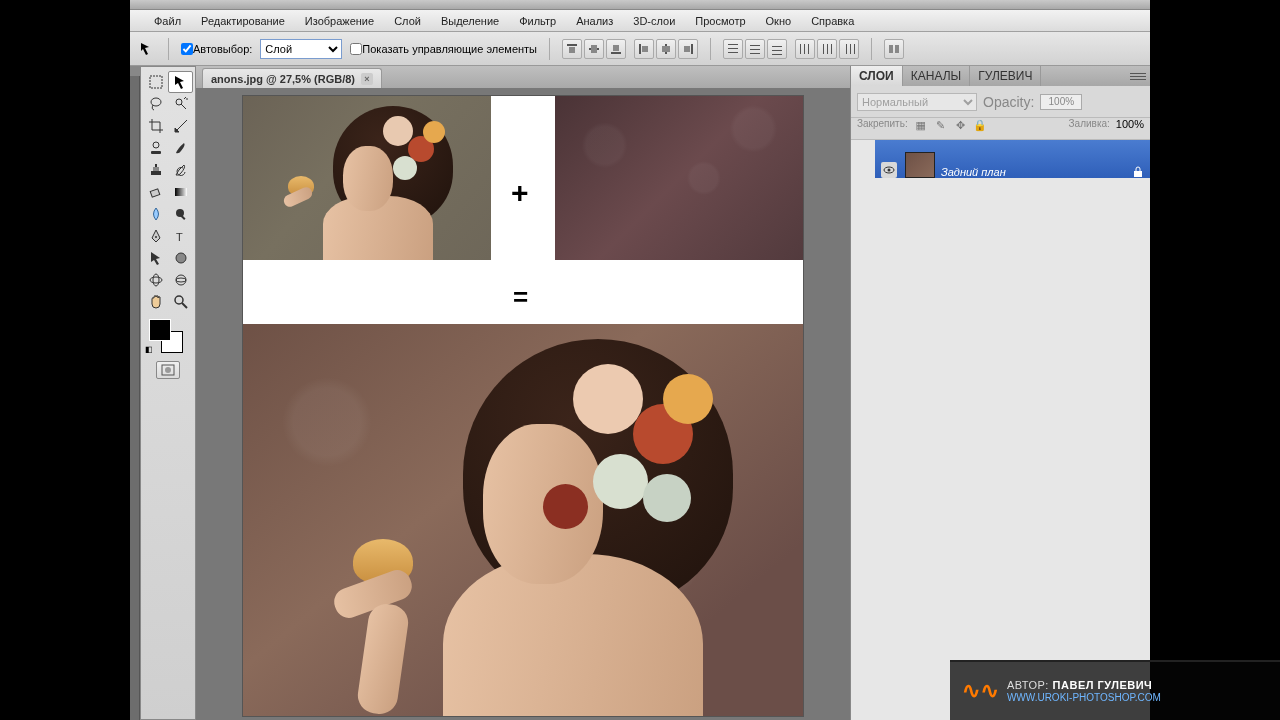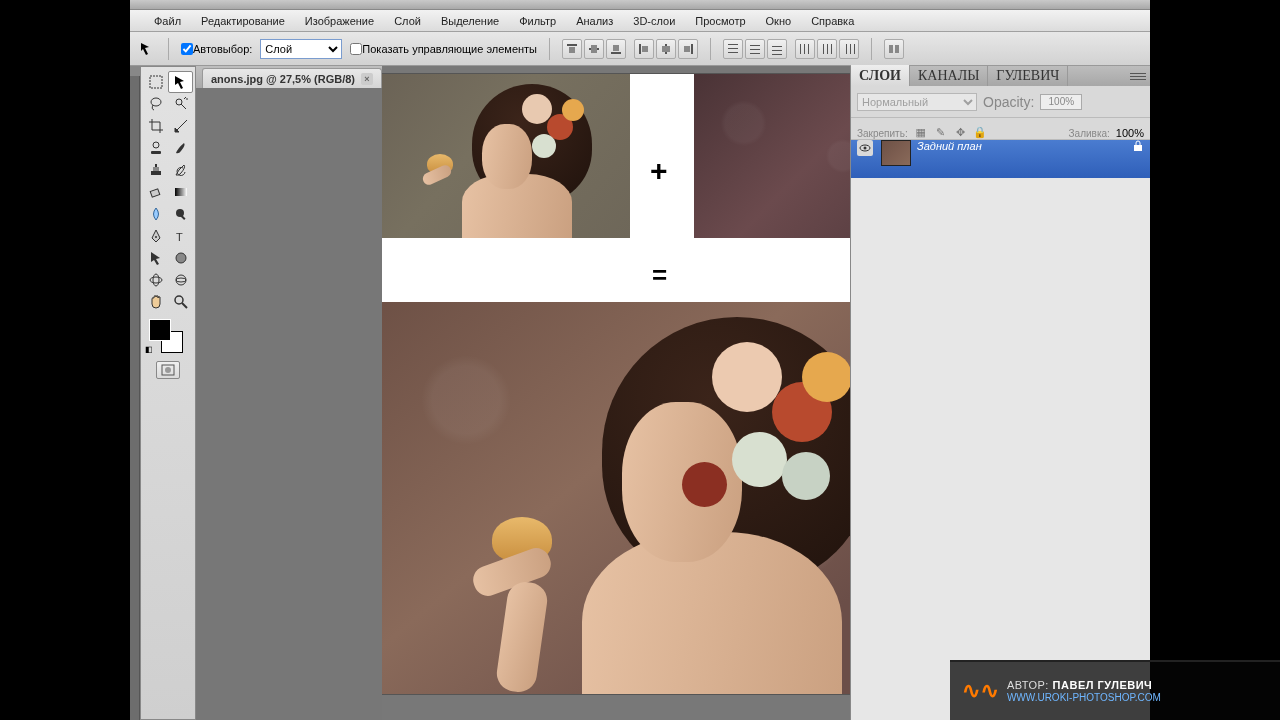--- a/index.html
+++ b/index.html
@@ -24,21 +24,21 @@
   .toolbox { position:absolute; left:0; top:0; width:56px; background:linear-gradient(#e2e2e2,#cfcfcf); border:1px solid #888; display:flex; flex-direction:column; padding:4px 2px; gap:0; }
   .toolrow { display:flex; }
   .tool { width:25px; height:22px; border:1px solid transparent; display:flex; align-items:center; justify-content:center; margin:0; cursor:default; }
   .tool.sel { background:#fff; border:1px solid #888; border-radius:2px; }
   .tool svg { width:16px; height:16px; }
   .swatch-area { margin-top:4px; height:40px; position:relative; }
   .swatch-bg { position:absolute; left:18px; top:14px; width:22px; height:22px; background:#fff; border:1px solid #000; }
   .swatch-fg { position:absolute; left:6px; top:2px; width:22px; height:22px; background:#000; border:1px solid #fff; }
   .swap-ic { position:absolute; left:2px; top:28px; font-size:8px; }
   .qmask { margin:4px auto 2px auto; width:24px; height:18px; border:1px solid #888; border-radius:2px; background:linear-gradient(#f0f0f0,#dadada); display:flex; align-items:center; justify-content:center; }
-  .docarea { flex:1; background:#777; display:flex; flex-direction:row; position:relative; }
+  .docarea { flex:1; background:#777; display:flex; flex-direction:column; position:relative; }
   .doctabs { height:22px; background:linear-gradient(#bfbfbf,#a9a9a9); display:flex; align-items:flex-end; padding-left:6px; }
   .doctab { height:20px; background:linear-gradient(#e8e8e8,#d5d5d5); border:1px solid #999; border-bottom:none; border-radius:3px 3px 0 0; padding:3px 8px; display:flex; align-items:center; gap:6px; font-weight:bold; color:#333; }
   .doctab .x { width:12px; height:12px; background:#ccc; border-radius:2px; display:flex; align-items:center; justify-content:center; font-size:9px; color:#666; }
   .canvas-holder { flex:1; background:#787878; display:flex; justify-content:center; overflow:hidden; position:relative; }
   .canvas { margin-top:8px; width:560px; height:620px; background:#fff; box-shadow:0 0 0 1px #555; position:relative; }
   .img { position:absolute; background:#5b4a45; }
   .img.portrait { background:linear-gradient(130deg,#6b6356 0%,#77705f 40%,#6e6759 100%); overflow:hidden; }
   .img.texture { background:
       radial-gradient(circle at 20% 30%, rgba(255,255,255,.04) 0 8%, transparent 10%),
       radial-gradient(circle at 60% 50%, rgba(255,255,255,.04) 0 8%, transparent 10%),
@@ -58,33 +58,33 @@
   }
   
   .figure { position:absolute; }
   .hair { background:radial-gradient(circle at 40% 30%,#3b241a,#1f120c); border-radius:50% 50% 45% 45%; }
   .skin { background:linear-gradient(100deg,#e7c2a4,#caa080); }
   .bird { background:linear-gradient(#e8b96b,#c98f3f); border-radius:60% 60% 50% 50%; }
   .flower { border-radius:50%; }
 
   .rpanel { width:300px; background:#d5d5d5; border-left:1px solid #888; display:flex; flex-direction:column; }
   .rpanel .tabs { height:20px; background:linear-gradient(#bdbdbd,#a7a7a7); display:flex; align-items:center; }
-  .rpanel .tab { padding:3px 8px; font-size:14px; color:#333; border-right:1px solid #999;font-family:Liberation Serif, serif; }
+  .rpanel .tab { padding:3px 8px; font-size:12px; color:#333; border-right:1px solid #999; }
   .rpanel .tab.active { background:linear-gradient(#eee,#d8d8d8); font-weight:bold; }
   .rpanel .menu-ic { margin-left:auto; margin-right:4px; width:16px; height:14px; display:flex; flex-direction:column; justify-content:center; gap:2px; }
   .rpanel .menu-ic span { height:1px; background:#555; }
   .blendrow { height:32px; display:flex; align-items:center; padding:0 6px; gap:6px; border-bottom:1px solid #bbb; background:#d9d9d9;}
   .blendrow select { flex:0 0 120px; height:18px; background:#eee; border:1px solid #aaa; color:#888; }
   .blendrow .lbl { color:#888; font-size:14px; }
   .blendrow .pct { width:42px; height:16px; background:#eee; border:1px solid #aaa; font-size:10px; color:#888; display:flex; align-items:center; justify-content:center; }
-  .lockrow { height:22px; display:flex; align-items:flex-end; padding:0 6px; gap:6px; border-bottom:1px solid #bbb; background:#d9d9d9;}
+  .lockrow { height:22px; display:flex; align-items:flex-start; padding:0 6px; gap:6px; border-bottom:1px solid #bbb; background:#d9d9d9;}
   .lockrow .lbl { color:#888; font-size:10px; }
   .lockico { width:14px; height:14px; display:flex; align-items:center; justify-content:center; color:#777; }
   .layerlist { flex:1; background:#e7e7e7; }
-  .layer { height:38px; background:linear-gradient(#4a7cd0,#2f5fb9); display:flex; align-items:flex-start; padding:0 6px; gap:6px; color:#fff; font-style:italic; font-size:11px; }
+  .layer { height:38px; background:linear-gradient(#4a7cd0,#2f5fb9); display:flex; align-items:flex-end; padding:0 6px; gap:6px; color:#fff; font-style:italic; font-size:11px;margin-left:24px; }
   .eye { width:16px; height:16px; background:#d9d9d9; border-radius:2px; display:flex; align-items:center; justify-content:center; margin-right:2px; }
   .eye svg { width:12px; height:12px; }
   .thumb { width:30px; height:26px; background:linear-gradient(135deg,#6e5146,#8a6a5a); border:1px solid #222; }
   .lockmini { margin-left:auto; width:12px; height:12px; }
   .watermark { position:absolute; right:0; bottom:0; width:330px; height:60px; background:rgba(5,5,5,.75); border-top:2px solid #222; display:flex; align-items:center; padding:0 12px; gap:8px; }
   .wm-logo { font-size:22px; font-weight:bold; color:#ff7a00; font-family:Arial; }
   .wm-txt { display:flex; flex-direction:column; line-height:1.2; }
   .wm-txt .l1 { color:#ddd; font-size:12px; letter-spacing:.5px; }
   .wm-txt .l1 b { color:#fff; }
   .wm-txt .l2 { color:#6fb6ff; font-size:10px; }

